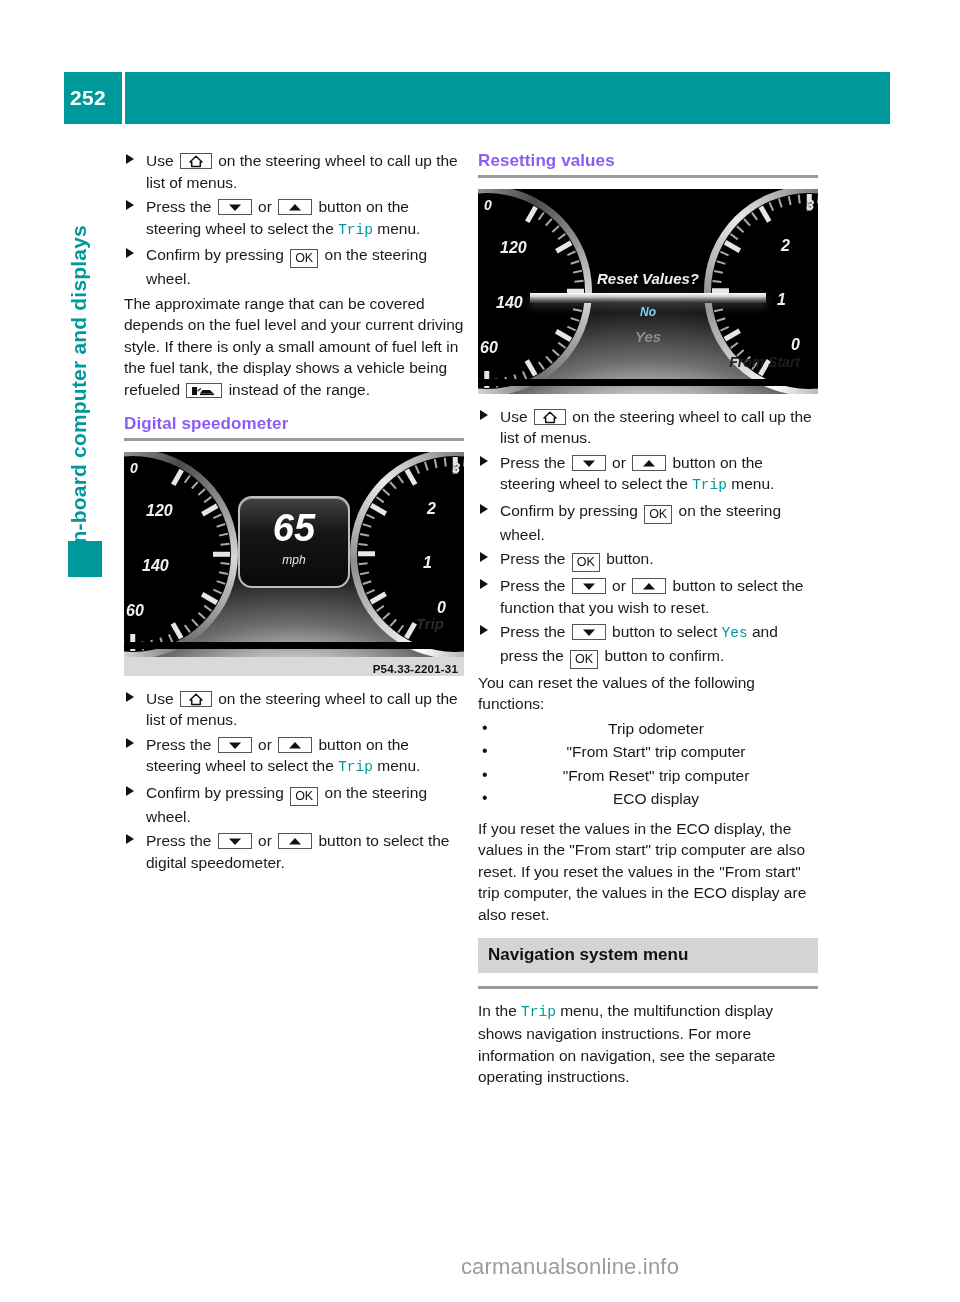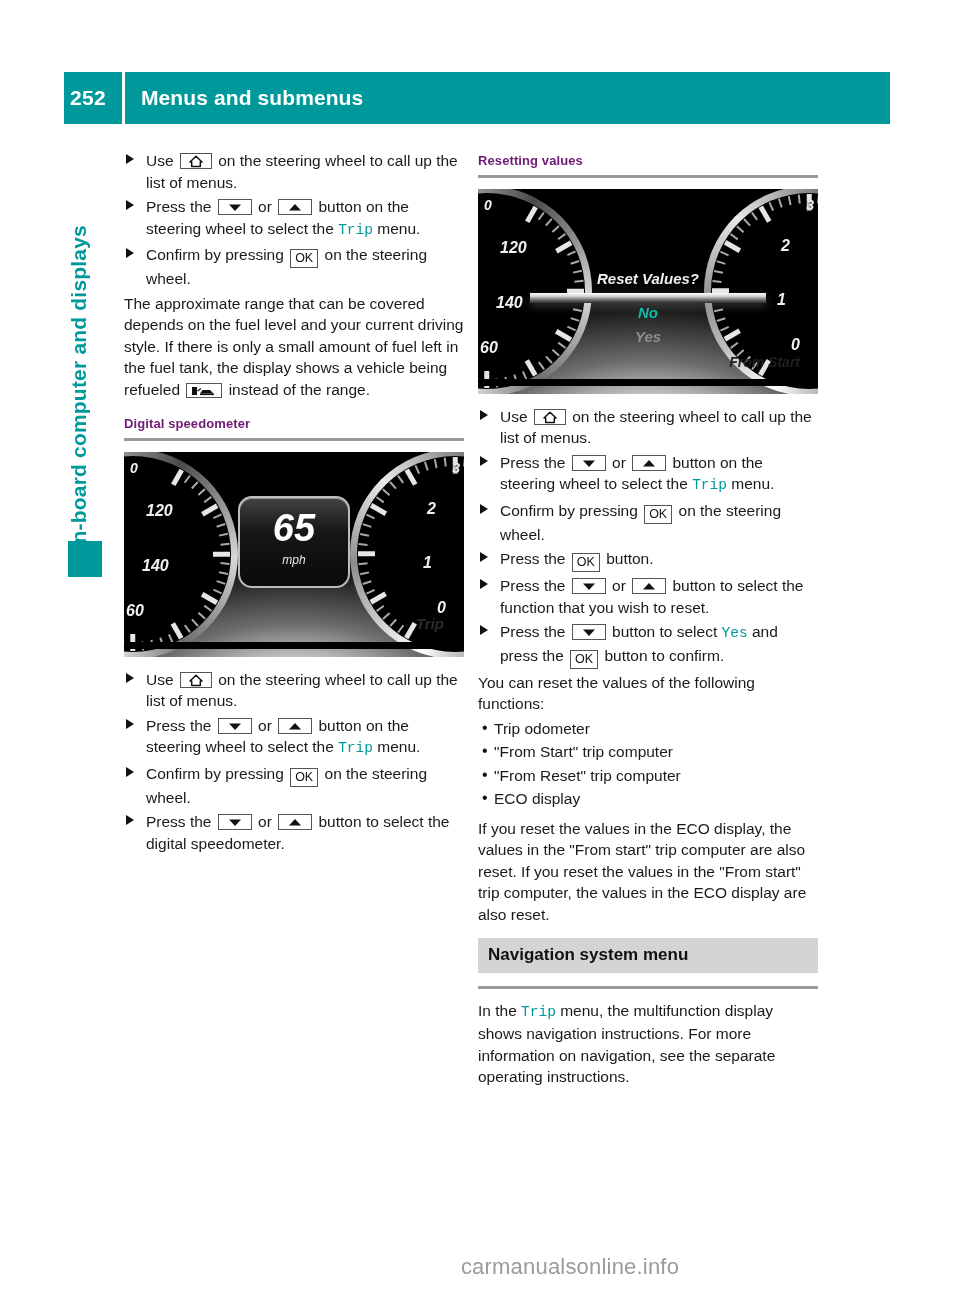--- a/index.html
+++ b/index.html
@@ -48,22 +48,22 @@
   
   .col {
     position:absolute; top:150px; width:340px;
     font-size:15.5px; line-height:21.5px;
   }
   .col-left  { left:124px; }
   .col-right { left:478px; }
 
   
   h2.sec {
-    font-size:13px; font-weight:bold; margin:0 0 3px 0; padding:0;
-    letter-spacing:0.1px; color:#701a75;
+    font-size:17px; font-weight:bold; margin:0 0 3px 0; padding:0;
+    letter-spacing:0.1px; color:#8b5cf6;
   }
   .rule { height:3px; background:#9a9a9a; margin:0 0 11px 0; }
 
   .graybar {
     background:#d4d4d4; font-weight:bold; font-size:17px;
     padding:6px 10px 7px 10px; margin:0 0 13px 0; color:#111;
   }
 
   
   .steps { margin:0; padding:0; list-style:none; }
@@ -77,21 +77,21 @@
     border-top:5.5px solid transparent;
     border-bottom:5.5px solid transparent;
   }
 
   
   p.para { margin:0 0 13px 0; }
   p.tight { margin:0 0 3px 0; }
 
   
   ul.blist { margin:0 0 8px 0; padding:0; list-style:none; }
-  ul.blist li { position:relative; padding-left:16px; margin-bottom:2px; }
+  ul.blist li { position:relative; padding-left:16px; margin-bottom:2px;text-align:center; }
   ul.blist li::before {
     content:"\2022"; position:absolute; left:4px; top:-1px;
     font-size:16px; color:#111;
   }
 
   
   .key {
     display:inline-block; border:1.6px solid #555; background:#fff;
     vertical-align:-3px; line-height:0; text-align:center;
     padding:0 4px; margin:0 2px;
@@ -186,21 +186,21 @@
     text-shadow:0 1px 2px #000;
   }
   .rvbar {
     position:absolute; left:52px; right:52px; top:51%;
     height:10px;
     background:linear-gradient(180deg,#ffffff 0%, #cfcfcf 35%, #6a6a6a 70%, #2f2f2f 100%);
     box-shadow:0 4px 8px rgba(255,255,255,.18);
   }
   .rvno {
     position:absolute; left:50%; top:55.5%; transform:translateX(-50%);
-    color:#14b8a6; font-style:italic; font-weight:bold; font-size:15px;
+    color:#7dd3fc; font-style:italic; font-weight:bold; font-size:12px;
     font-family:"Liberation Sans", sans-serif;
   }
   .rvyes {
     position:absolute; left:50%; top:67%; transform:translateX(-50%);
     color:#8e8e8e; font-style:italic; font-weight:bold; font-size:15px;
     font-family:"Liberation Sans", sans-serif;
   }
   .fromstart {
     position:absolute; right:18px; bottom:20px;
     color:#1f1f1f; font-style:italic; font-weight:bold; font-size:14px;
@@ -214,21 +214,20 @@
     font-family:"Liberation Sans", sans-serif; letter-spacing:0.2px;
     padding-left:180px;
   }
 </style>
 </head>
 <body>
 
 <div class="header">
   <div class="pageno">252</div>
   <div class="vdiv"></div>
-  <div class="title">Menus and submenus</div>
 </div>
 
 <div class="vtab">
   <span>On-board computer and displays</span>
 </div>
 <div class="vsquare"></div>
 
 <div class="col col-left">
 
   <ul class="steps" id="steps-top">
@@ -328,20 +327,21 @@
       <div class="dnum" style="right:32px; top:100px;">1</div>
       <div class="dnum" style="right:18px; top:145px;">0</div>
 
       <div class="speedbox">
         <div class="val">65</div>
         <div class="unit">mph</div>
       </div>
       <div class="triplabel">Trip</div>
       <div class="floorline"></div>
     </div>
+    <div class="caption">P54.33-2201-31</div>
   </div>
 
   <ul class="steps" id="steps-bottom">
       <li><span class="tri"></span>Use <span class="key"><svg width="22" height="14" viewBox="0 0 22 14">
             <path d="M11 2.2 L17 8 L15.3 8 L15.3 12.4 L6.7 12.4 L6.7 8 L5 8 Z" fill="none" stroke="#111" stroke-width="1.5" stroke-linejoin="round"></path>
           </svg></span> on the steering wheel to call up the list of menus.</li>
       <li><span class="tri"></span>Press the <span class="key"><svg width="24" height="14" viewBox="0 0 24 14">
             <path d="M6 4.5 L18 4.5 L12 11 Z" fill="#111"></path>
           </svg></span> or <span class="key"><svg width="24" height="14" viewBox="0 0 24 14">
             <path d="M6 10.5 L18 10.5 L12 4 Z" fill="#111"></path>

